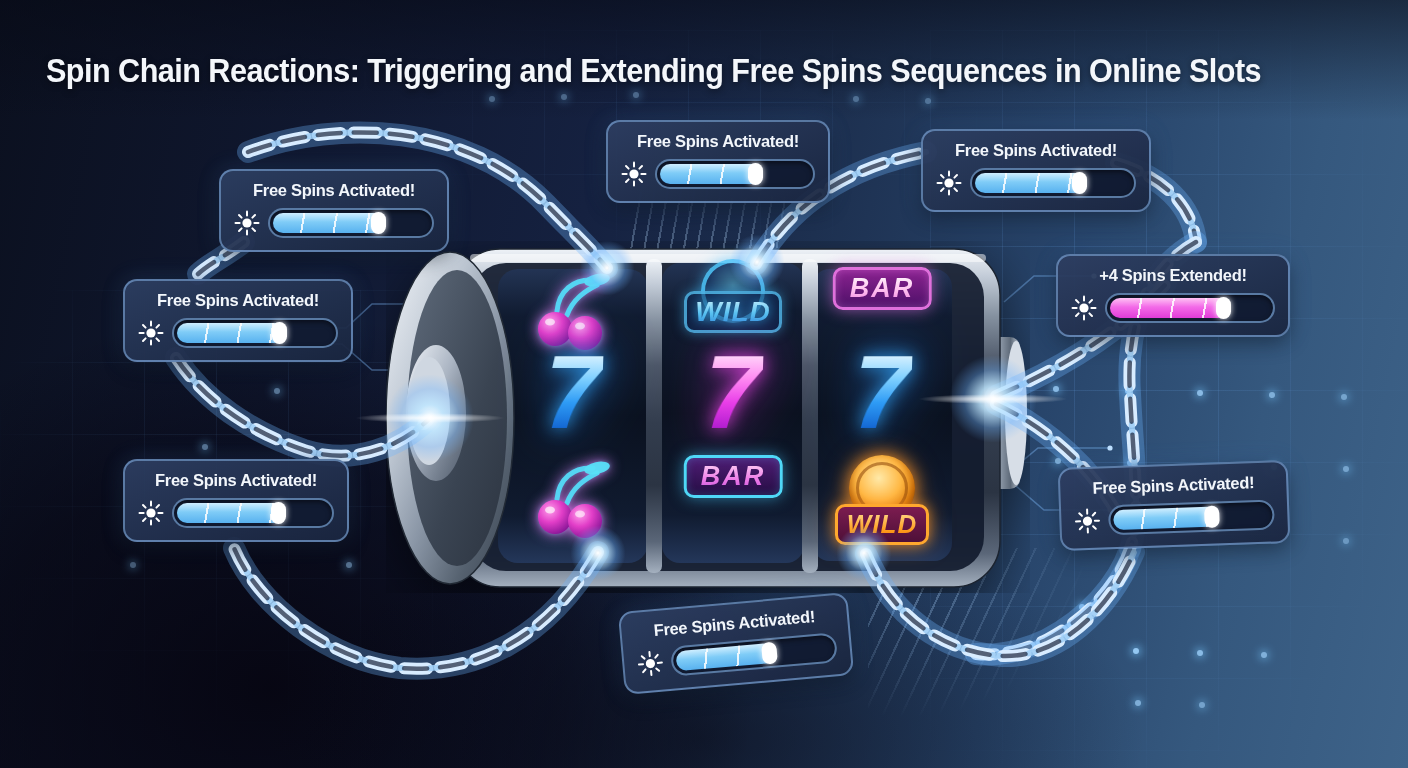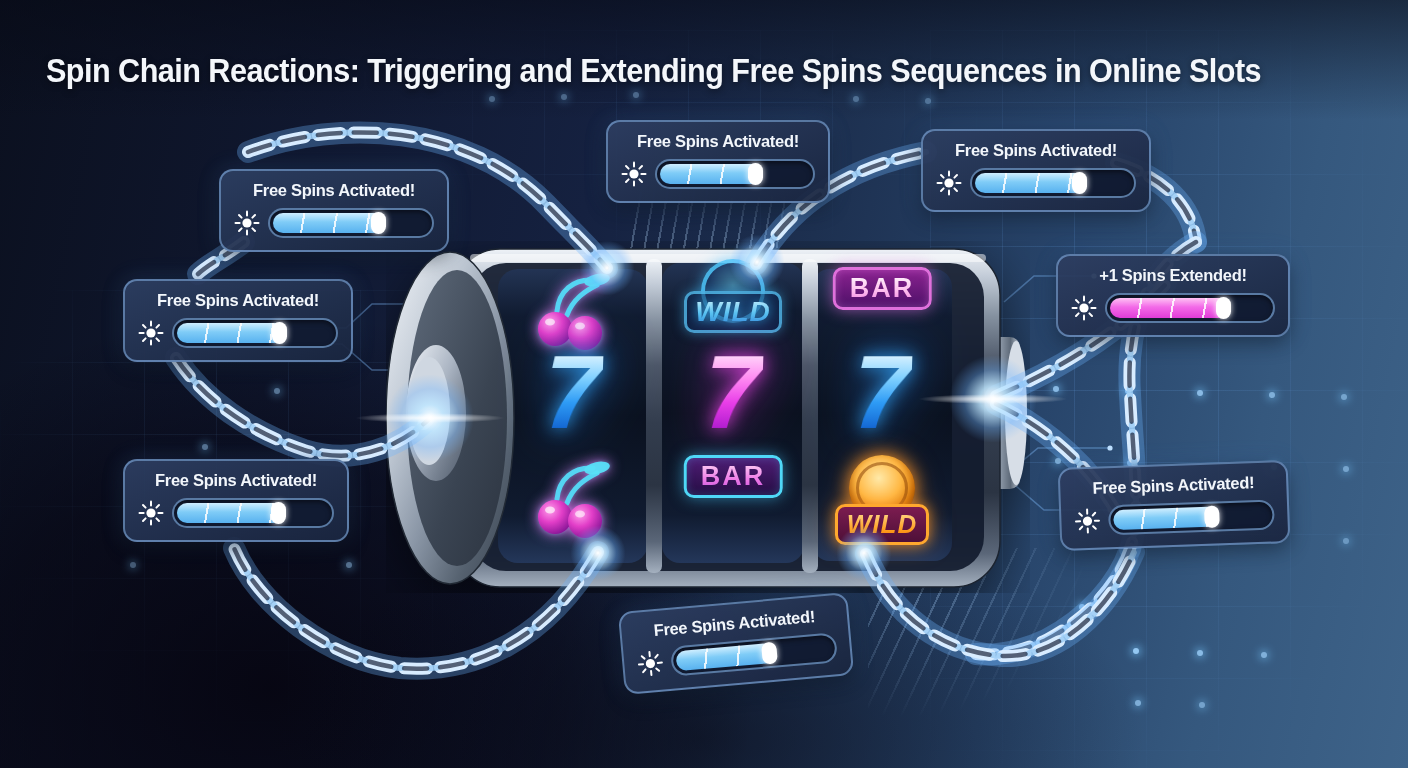--- a/index.html
+++ b/index.html
@@ -55,21 +55,21 @@
   .cherries{filter:drop-shadow(0 0 7px rgba(255,70,220,.75)) drop-shadow(0 0 2px rgba(90,220,250,.6))}
   .wild-blue{position:relative;width:112px;height:66px;display:flex;align-items:flex-end;justify-content:center}
   .wb-circle{position:absolute;top:-8px;left:50%;transform:translateX(-50%);width:56px;height:56px;border:4px solid rgba(80,200,250,.85);border-radius:50%;
     background:radial-gradient(circle at 50% 40%,rgba(110,220,255,.45),rgba(30,100,180,.25) 55%,rgba(10,40,90,.05) 78%);
     box-shadow:0 0 14px rgba(70,190,250,.6)}
   .wb-badge{position:relative;border:3px solid rgba(90,200,250,.75);border-radius:10px;background:rgba(14,40,86,.55);padding:2px 8px;box-shadow:0 0 12px rgba(70,190,250,.5)}
   .wb-text{font-style:italic;font-weight:900;font-size:28px;letter-spacing:1px;
     background-image:linear-gradient(180deg,#d8f6ff,#58c4f2 55%,#2a86d8);-webkit-background-clip:text;background-clip:text;color:transparent;
     filter:drop-shadow(0 0 6px rgba(60,190,255,.9))}
   .bar{border-radius:10px;padding:3px 14px}
-  .bar span{font-weight:900;font-size:27px;letter-spacing:2px;
+  .bar span{font-style:italic;font-weight:900;font-size:27px;letter-spacing:2px;
     -webkit-background-clip:text;background-clip:text;color:transparent}
   .bar-neon-cyan{border:3px solid #4fd8f8;background:linear-gradient(180deg,rgba(90,30,130,.85),rgba(40,12,70,.9));
     box-shadow:0 0 15px rgba(70,200,250,.55),inset 0 0 8px rgba(70,200,250,.25)}
   .bar-neon-cyan span{background-image:linear-gradient(180deg,#ffd9f4,#ee7ae8 60%,#c050d8)}
   .bar-neon-pink{border:3px solid #e070dc;background:linear-gradient(180deg,#8a2290,#4e1168);
     box-shadow:0 0 16px rgba(230,110,230,.6),inset 0 0 8px rgba(250,150,250,.3)}
   .bar-neon-pink span{background-image:linear-gradient(180deg,#ffffff,#ffc0ef 55%,#f080e0)}
   .wild-gold{position:relative;width:106px;height:90px;display:flex;align-items:flex-end;justify-content:center;
     filter:drop-shadow(0 0 10px rgba(255,150,40,.5))}
   .wg-coin{position:absolute;top:0;left:50%;transform:translateX(-50%);width:66px;height:66px;border-radius:50%;
@@ -473,21 +473,21 @@
           <line x1="5" y1="21" x2="7.6" y2="18.4"></line>
               <line x1="18.4" y1="7.6" x2="21" y2="5"></line>
         </g>
       </svg>
       <div class="track">
         <div class="fill fill-blue" style="width: 71%;"></div>
       </div>
     </div>
   </div>
       <div class="card card-right-extended">
-    <div class="card-label">+1 Spins Extended!</div>
+    <div class="card-label">+4 Spins Extended!</div>
     <div class="card-row">
       <svg class="sun" viewBox="0 0 26 26">
         <circle cx="13" cy="13" r="4.6" fill="#fff"></circle>
         <g stroke="#fff" stroke-width="2" stroke-linecap="round">
           <line x1="13" y1="1.5" x2="13" y2="5.6"></line>
               <line x1="13" y1="20.4" x2="13" y2="24.5"></line>
           <line x1="1.5" y1="13" x2="5.6" y2="13"></line>
               <line x1="20.4" y1="13" x2="24.5" y2="13"></line>
           <line x1="5" y1="5" x2="7.6" y2="7.6"></line>
               <line x1="18.4" y1="18.4" x2="21" y2="21"></line>

